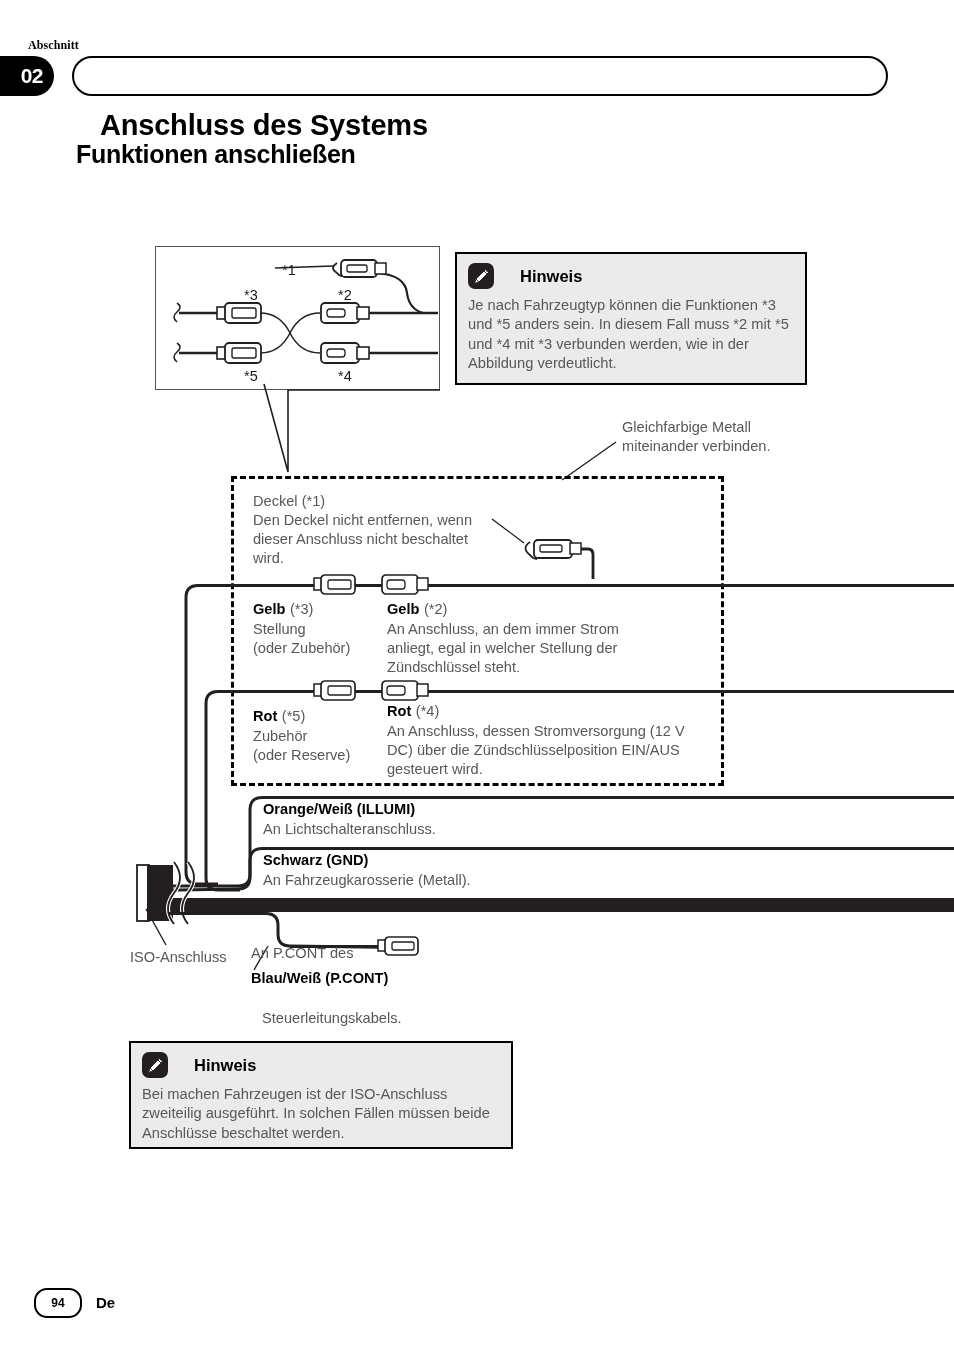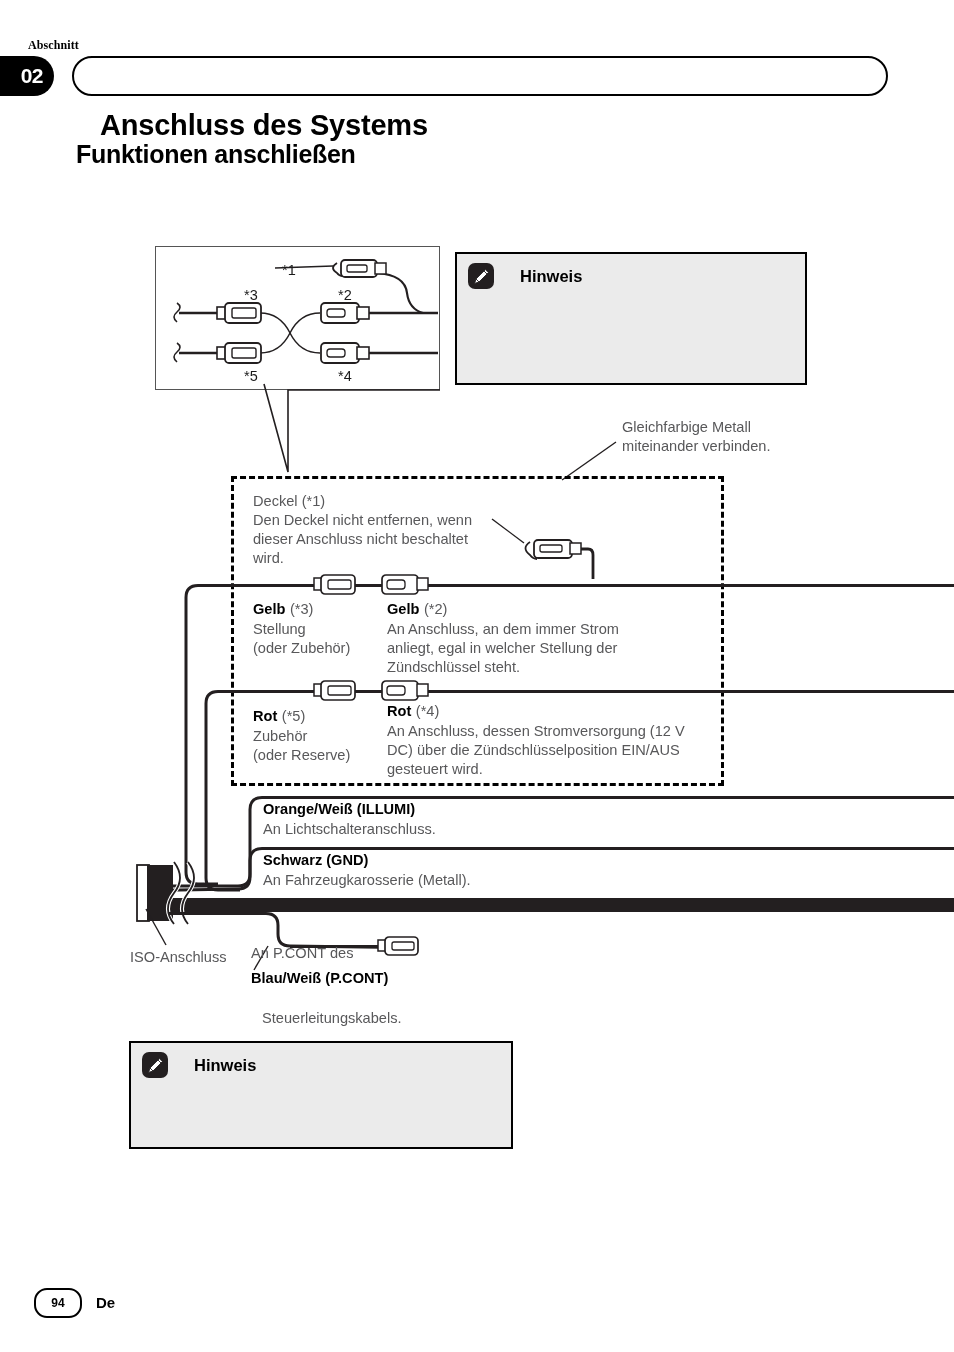--- a/index.html
+++ b/index.html
@@ -131,20 +131,21 @@
   <div class="note-head">
     <span class="note-icon">
       <svg width="17" height="17" viewBox="0 0 17 17">
         <path d="M12.4 1.6 L15.4 4.6 L6.0 14.0 L1.6 15.4 L3.0 11.0 Z" fill="#fff" stroke="#231f20" stroke-width="0.9"></path>
         <path d="M11.0 3.0 L14.0 6.0" stroke="#231f20" stroke-width="0.9"></path>
         <path d="M3.0 11.0 L6.0 14.0" stroke="#231f20" stroke-width="0.9"></path>
       </svg>
     </span>
     <span class="note-title">Hinweis</span>
   </div>
+  <div class="note-body" style="margin-top:7px;">Je nach Fahrzeugtyp können die Funktionen *3 und *5 anders sein. In diesem Fall muss *2 mit *5 und *4 mit *3 verbunden werden, wie in der Abbildung verdeutlicht.</div>
 </div>
 
 <div class="abs grey-txt" style="left:622px;top:418px;">Gleichfarbige Metall</div>
 <div class="abs grey-txt" style="left:622px;top:437px;">miteinander verbinden.</div>
 <div class="abs" style="left:560px;top:440px;width:70px;height:44px;">
   <svg width="70" height="44" viewBox="0 0 70 44">
       <path d="M2,40 L56,2" fill="none" stroke="#231f20" stroke-width="1.4"></path>
     </svg>
 </div>
 
@@ -305,19 +306,20 @@
   <div class="note-head">
     <span class="note-icon">
       <svg width="17" height="17" viewBox="0 0 17 17">
         <path d="M12.4 1.6 L15.4 4.6 L6.0 14.0 L1.6 15.4 L3.0 11.0 Z" fill="#fff" stroke="#231f20" stroke-width="0.9"></path>
         <path d="M11.0 3.0 L14.0 6.0" stroke="#231f20" stroke-width="0.9"></path>
         <path d="M3.0 11.0 L6.0 14.0" stroke="#231f20" stroke-width="0.9"></path>
       </svg>
     </span>
     <span class="note-title">Hinweis</span>
   </div>
+  <div class="note-body" style="margin-top:7px;">Bei machen Fahrzeugen ist der ISO-Anschluss zweiteilig ausgeführt. In solchen Fällen müssen beide Anschlüsse beschaltet werden.</div>
 </div>
 
 <div class="abs" style="left:34px;top:1288px;width:44px;height:26px;border:2.2px solid #000;border-radius:13px;
             display:flex;align-items:center;justify-content:center;">
   <span style="font-size:12px;font-weight:bold;">94</span>
 </div>
 <div class="abs" style="left:96px;top:1294px;font-size:15px;font-weight:bold;">De</div>
 
 </body></html>

